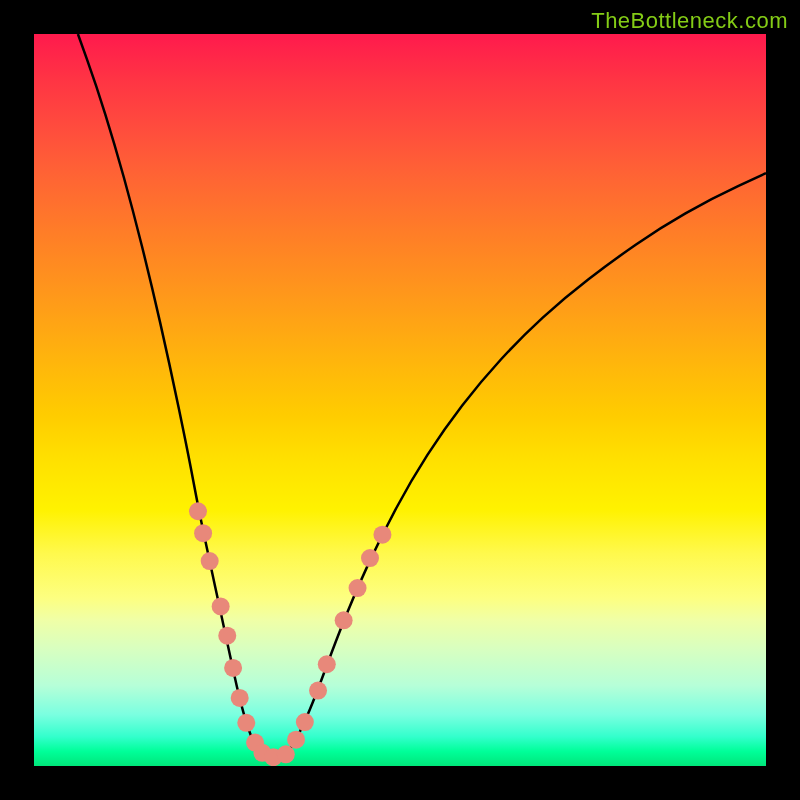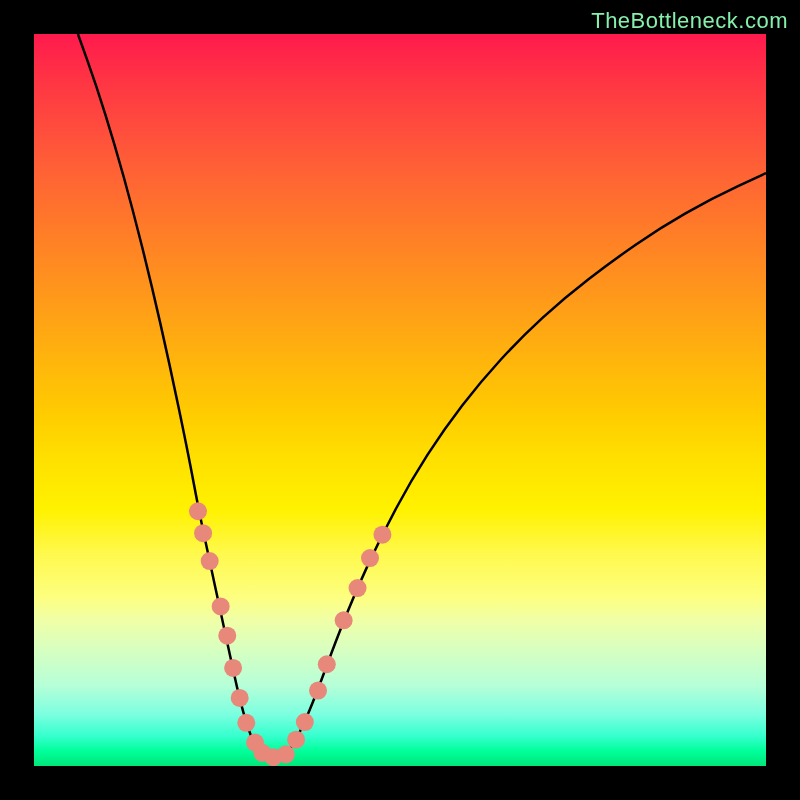--- a/index.html
+++ b/index.html
@@ -11,21 +11,21 @@
       width: 800px;
       height: 800px;
       background: #000;
       position: relative;
       font-family: Arial, sans-serif;
     }
     .watermark {
       position: absolute;
       top: 8px;
       right: 12px;
-      color: #86efac;
+      color: #84cc16;
       font-size: 22px;
       font-weight: 500;
       z-index: 10;
       letter-spacing: 0.5px;
     }
     .plot-area {
       position: absolute;
       top: 34px;
       left: 34px;
       width: 732px;

